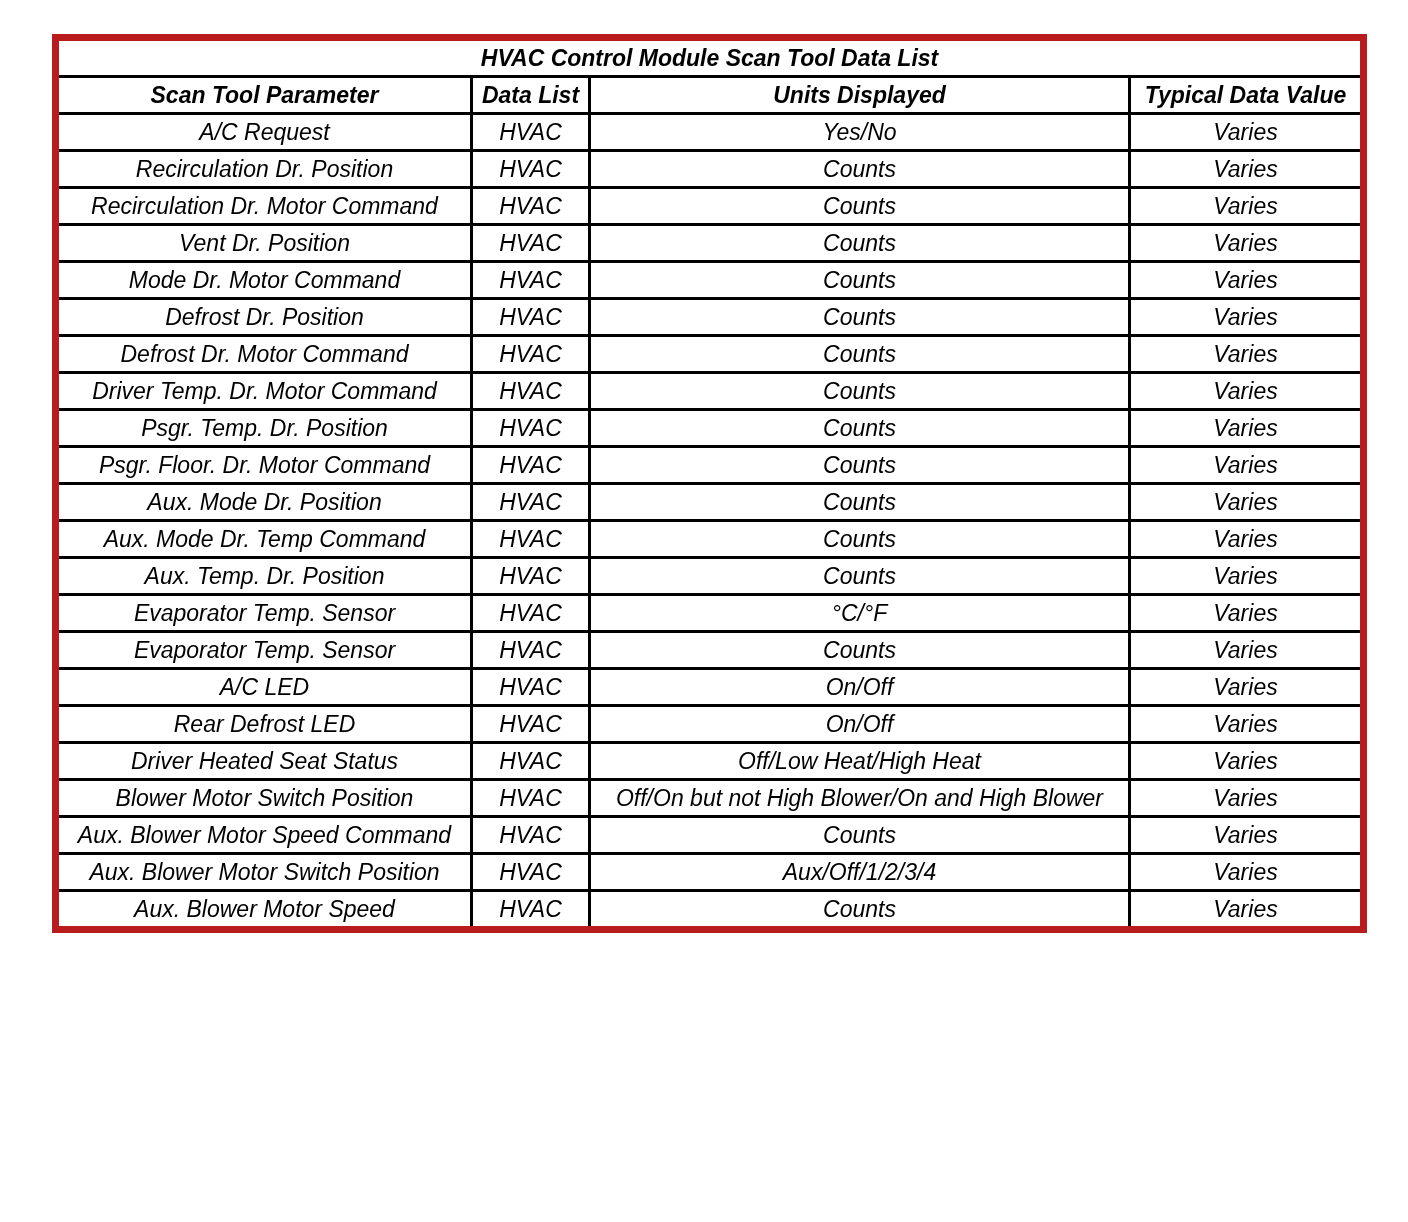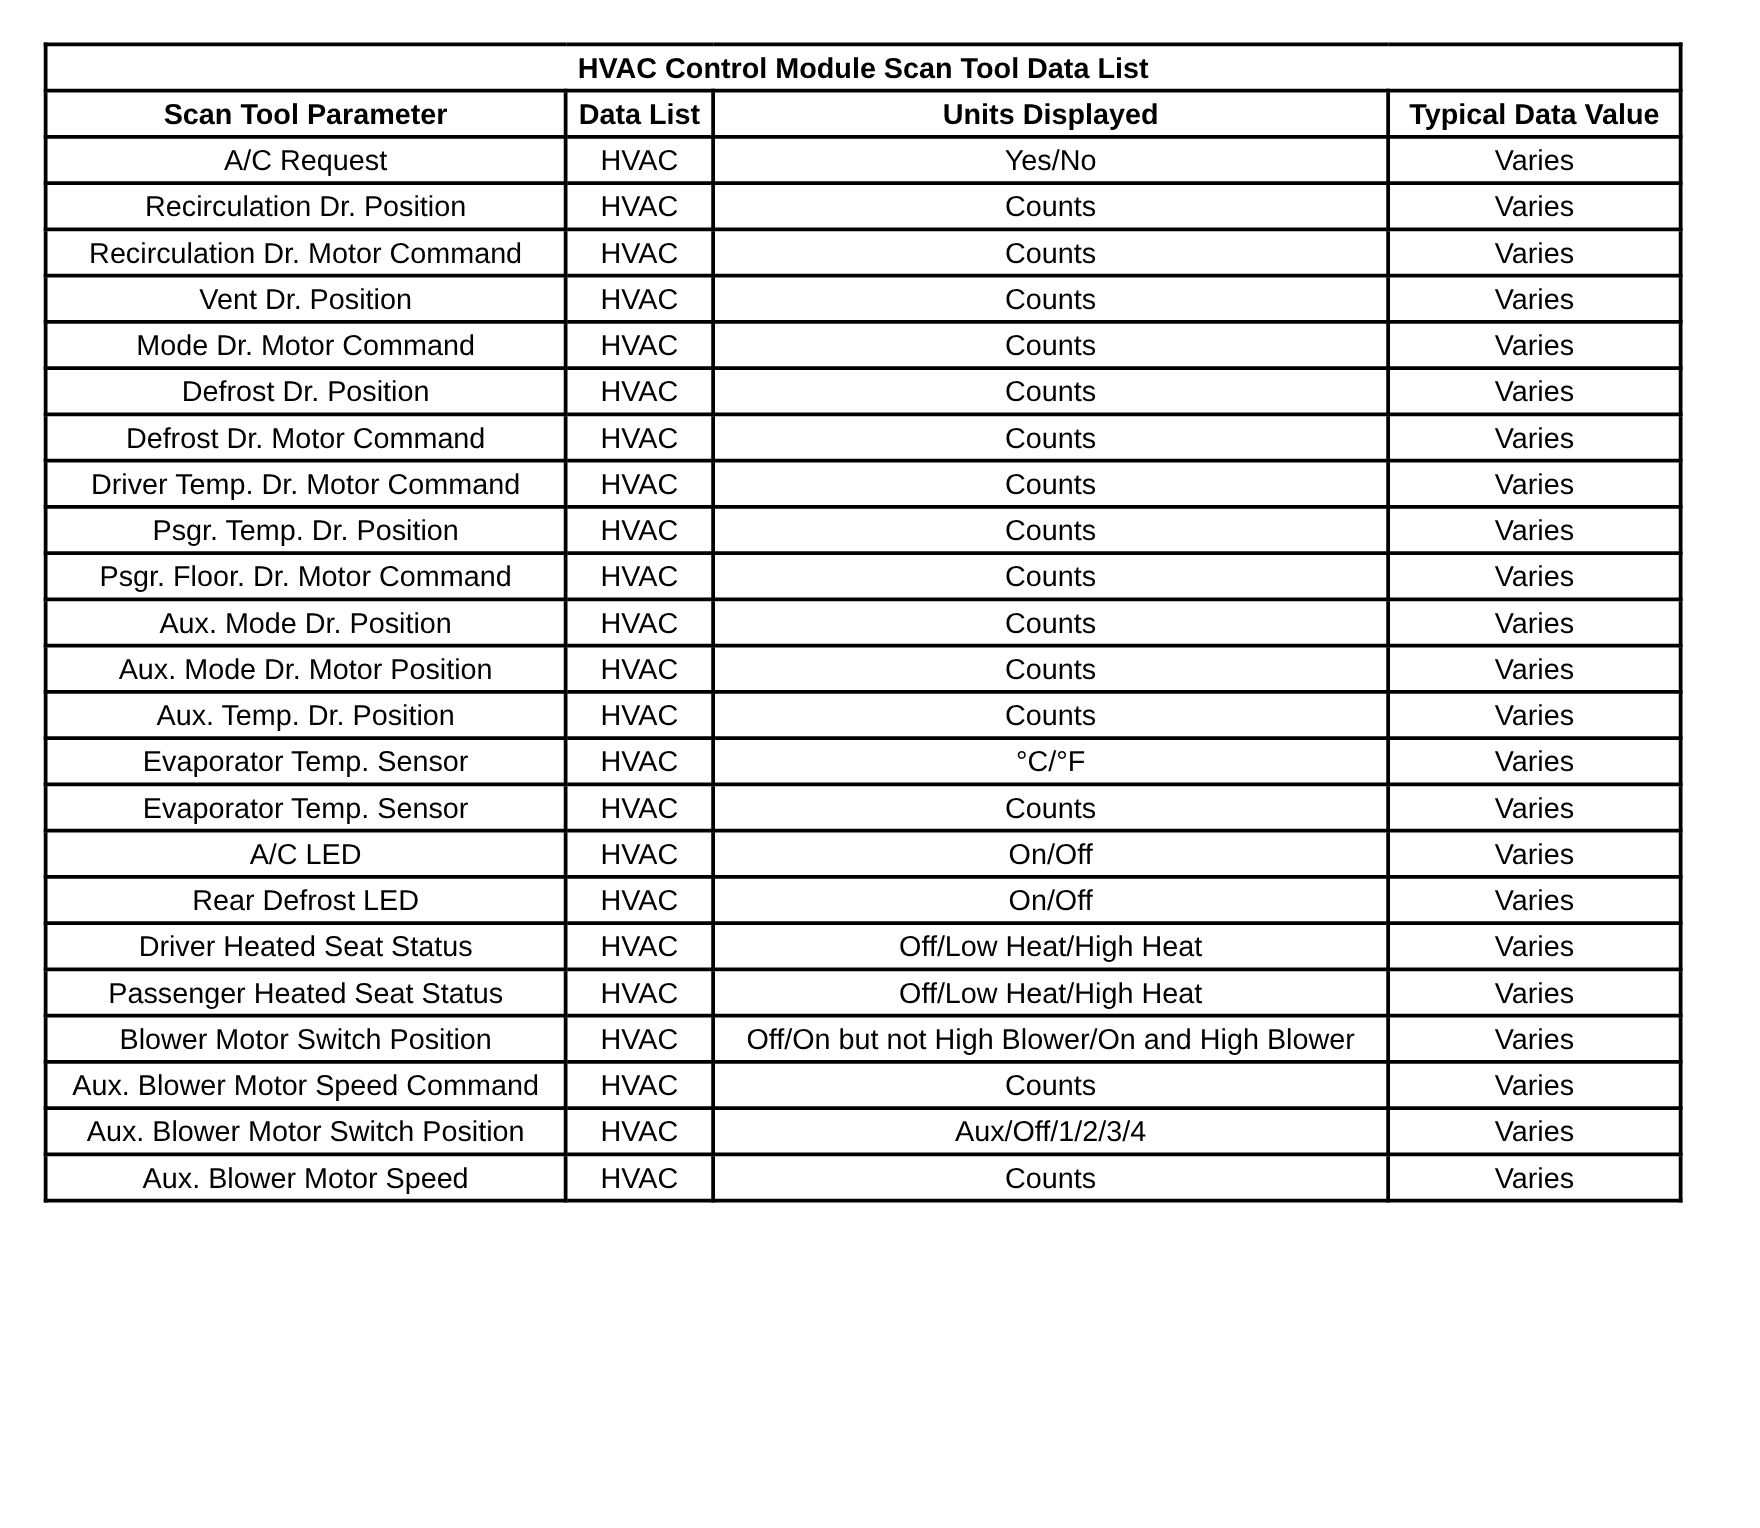--- a/index.html
+++ b/index.html
@@ -9,26 +9,27 @@
     }
     body {
       width: 1408px;
       height: 1222px;
       position: relative;
       font-family: "Liberation Sans", sans-serif;
       color: #000000;
     }
     table.data-table {
       position: absolute;
-      left: 35px;
+      left: 52px;
       top: 34px;
       border-collapse: collapse;
       table-layout: fixed;
       width: 1308px;
-      border: 3px solid #b91c1c;
+      border: 7px solid #b91c1c;
+      font-style: italic;
     }
     table.data-table col.c1 { width: 416px; }
     table.data-table col.c2 { width: 118px; }
     table.data-table col.c3 { width: 540px; }
     table.data-table col.c4 { width: 234px; }
     table.data-table td, table.data-table th {
       border: 3px solid #000;
       height: 34px;
       padding: 0 4px;
       font-size: 23px;
@@ -126,21 +127,21 @@
         <td class="center units">Counts</td>
         <td class="center">Varies</td>
       </tr>
       <tr>
         <td class="param">Aux. Mode Dr. Position</td>
         <td class="center">HVAC</td>
         <td class="center units">Counts</td>
         <td class="center">Varies</td>
       </tr>
       <tr>
-        <td class="param">Aux. Mode Dr. Motor Position</td>
+        <td class="param">Aux. Mode Dr. Temp Command</td>
         <td class="center">HVAC</td>
         <td class="center units">Counts</td>
         <td class="center">Varies</td>
       </tr>
       <tr>
         <td class="param">Aux. Temp. Dr. Position</td>
         <td class="center">HVAC</td>
         <td class="center units">Counts</td>
         <td class="center">Varies</td>
       </tr>
@@ -163,26 +164,20 @@
         <td class="center">Varies</td>
       </tr>
       <tr>
         <td class="param">Rear Defrost LED</td>
         <td class="center">HVAC</td>
         <td class="center units">On/Off</td>
         <td class="center">Varies</td>
       </tr>
       <tr>
         <td class="param">Driver Heated Seat Status</td>
-        <td class="center">HVAC</td>
-        <td class="center units">Off/Low Heat/High Heat</td>
-        <td class="center">Varies</td>
-      </tr>
-      <tr>
-        <td class="param">Passenger Heated Seat Status</td>
         <td class="center">HVAC</td>
         <td class="center units">Off/Low Heat/High Heat</td>
         <td class="center">Varies</td>
       </tr>
       <tr>
         <td class="param">Blower Motor Switch Position</td>
         <td class="center">HVAC</td>
         <td class="center units">Off/On but not High Blower/On and High Blower</td>
         <td class="center">Varies</td>
       </tr>

